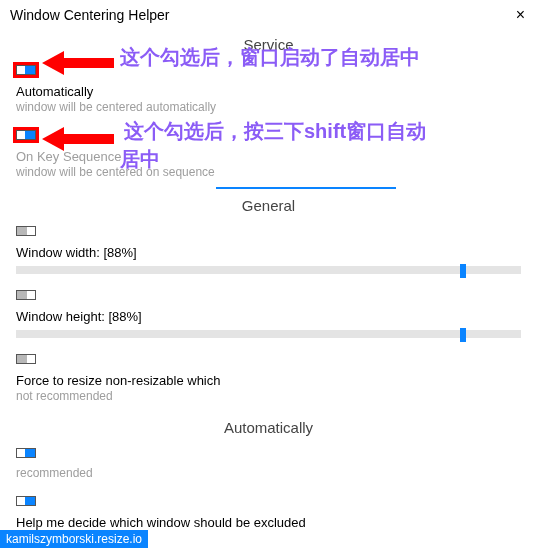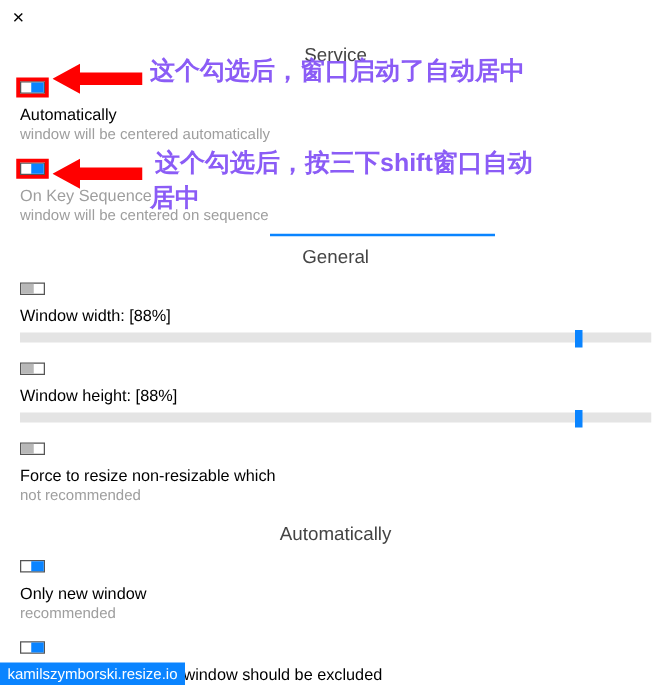--- a/index.html
+++ b/index.html
@@ -94,20 +94,21 @@
   .arrow {
     position: absolute;
     pointer-events: none;
   }
   .arrow svg { display: block; }
 </style>
 </head>
 <body>
 
 <div class="titlebar">
+  <span>Window Centering Helper</span>
   <span class="close-x">×</span>
 </div>
 
 <div class="content">
   <div class="section">Service</div>
 
   <div class="row">
     <span class="toggle on boxed"></span>
     <div class="title">Automatically</div>
     <div class="sub">window will be centered automatically</div>
@@ -141,21 +142,20 @@
   <div class="row">
     <span class="toggle off"></span>
     <div class="title">Force to resize non-resizable which</div>
     <div class="sub">not recommended</div>
   </div>
 
   <div class="section">Automatically</div>
 
   <div class="row">
     <span class="toggle on"></span>
-    <div class="title">Only new window</div>
     <div class="sub">recommended</div>
   </div>
 
   <div class="row">
     <span class="toggle on"></span>
     <div class="title">Help me decide which window should be excluded</div>
     
   </div>
 </div>
 

